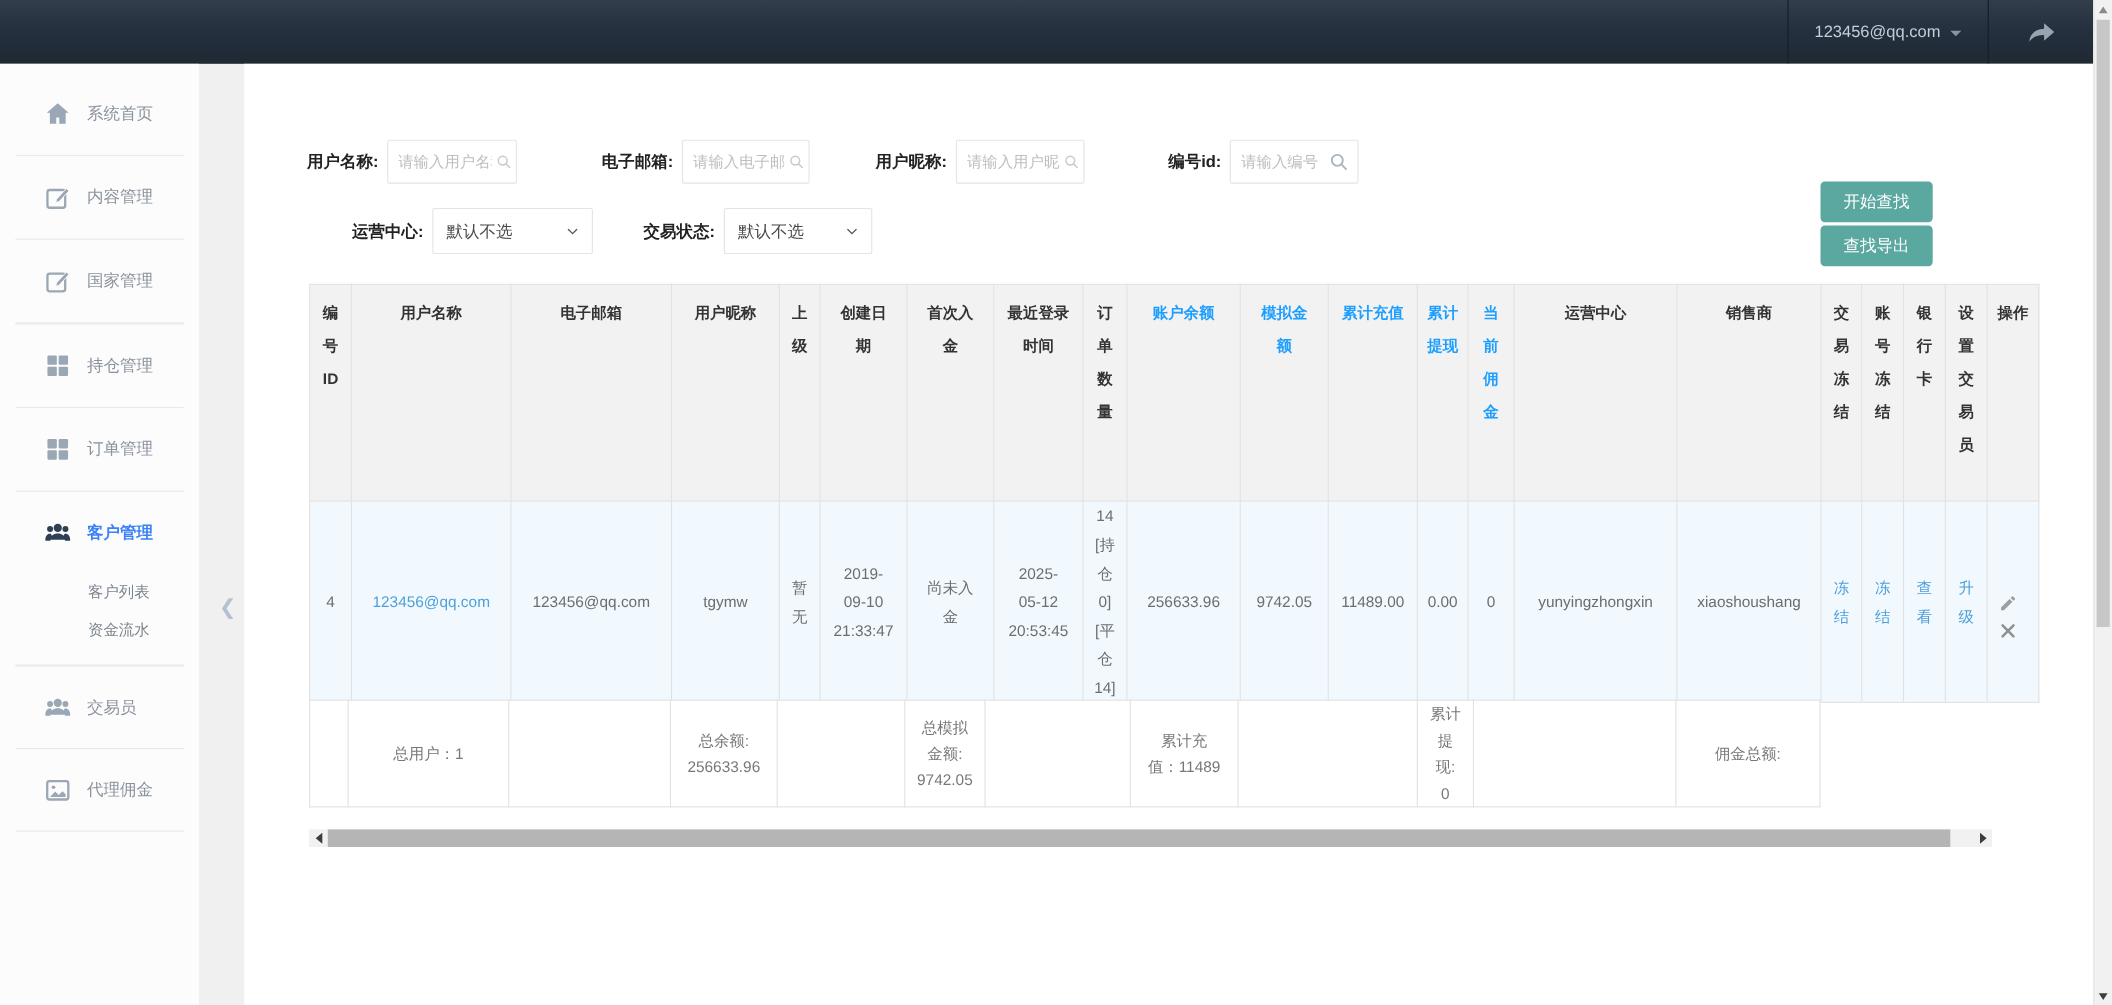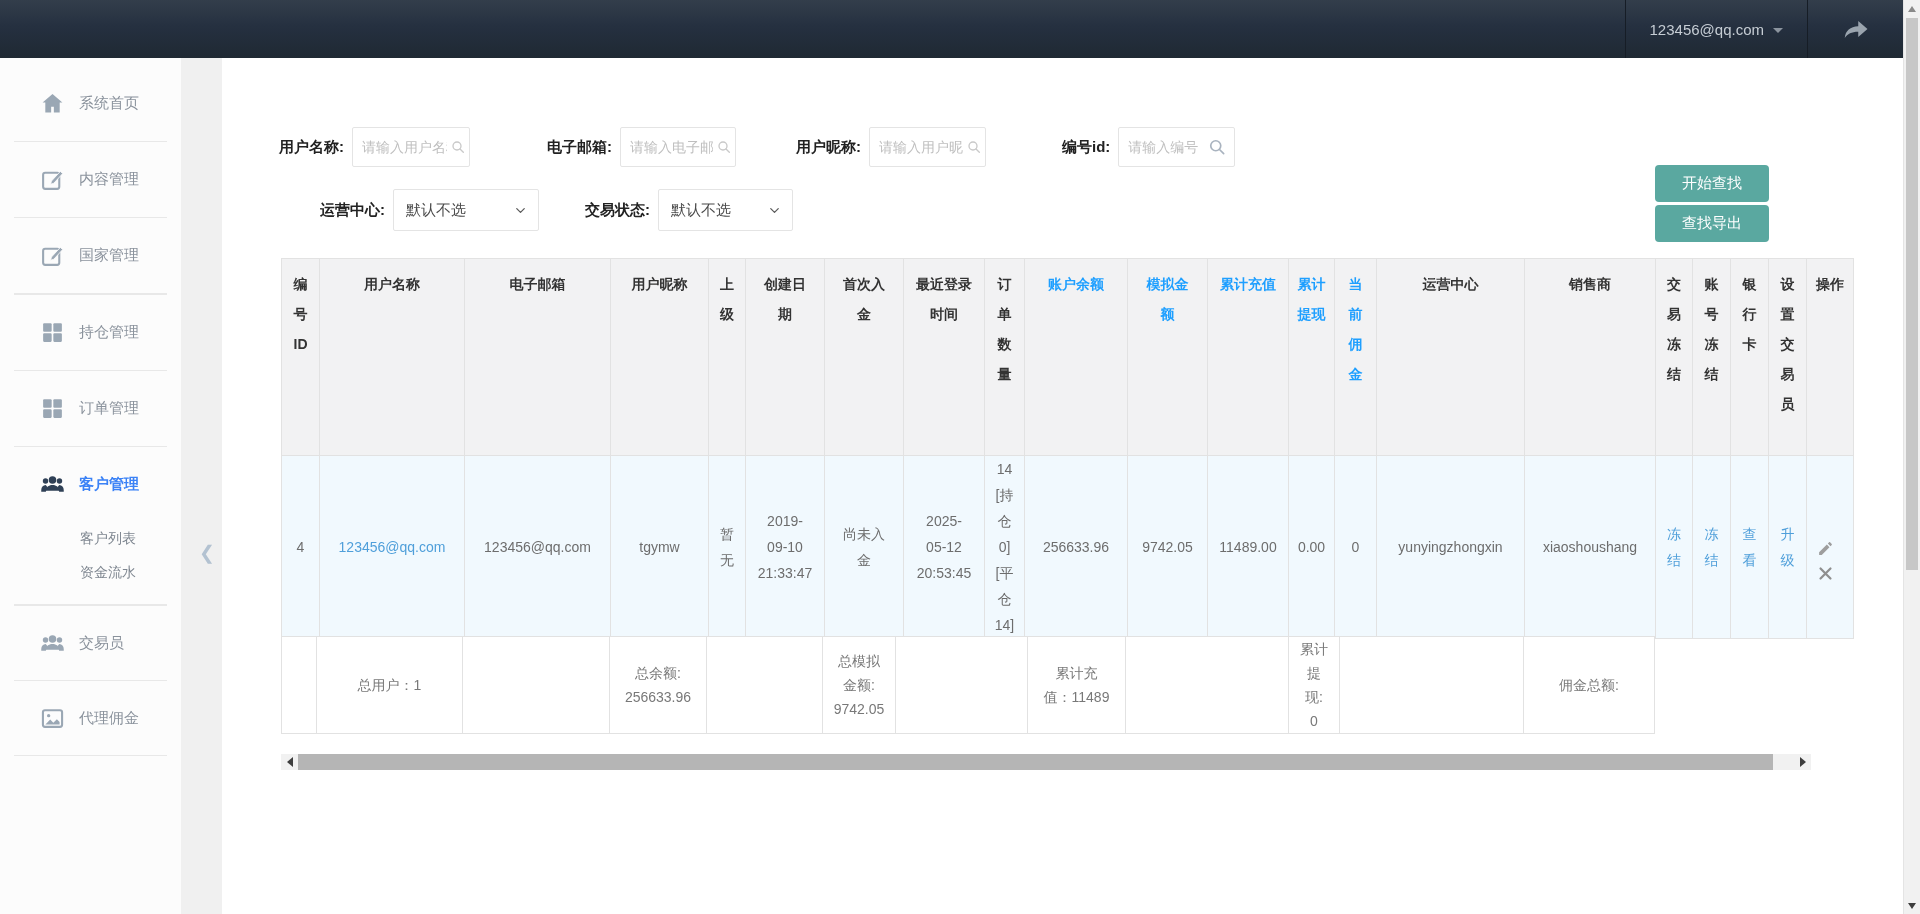--- a/index.html
+++ b/index.html
@@ -57,21 +57,21 @@
   .mag-inline { position:absolute; right:4px; top:12px; width:16px; height:16px; color:#c9c9c9; }
   .mag-big { position:absolute; right:8px; top:10px; width:20px; height:20px; color:#a9b3bf; }
 
   .select-box { display:flex; align-items:center; justify-content:space-between; height:42px;
                 border:1px solid #e4e4e4; border-radius:2px; background:#fff; padding:0 10px 0 12px;
                 cursor:pointer; }
   .select-value { font-size:15px; color:#4a4a4a; }
   .select-box svg { width:15px; height:15px; }
 
   .action-buttons { position:absolute; left:1433px; top:107px; display:flex; flex-direction:column; gap:3px; }
-  .btn-teal { width:114px; height:37px; background:#5aa8a0; color:#fff; font-size:15px; border:none;
+  .btn-teal { width:102px; height:37px; background:#5aa8a0; color:#fff; font-size:15px; border:none;
               border-radius:4px; cursor:pointer; font-family:Liberation Serif, serif; }
 
   
   .data-table { position:absolute; left:59px; top:200px; width:1572px; border-collapse:collapse;
                 table-layout:fixed; }
   .data-table th, .data-table td { border:1px solid #e2e2e2; padding:0 4px; word-break:break-all;
                                    white-space:pre-line; text-align:center; }
   .data-table th { height:197px; vertical-align:top; padding-top:10px; background:#f2f2f3;
                    color:#333; font-size:14px; font-weight:700; line-height:30px; }
   .data-table th.th-blue { color:#1e9fff; }

